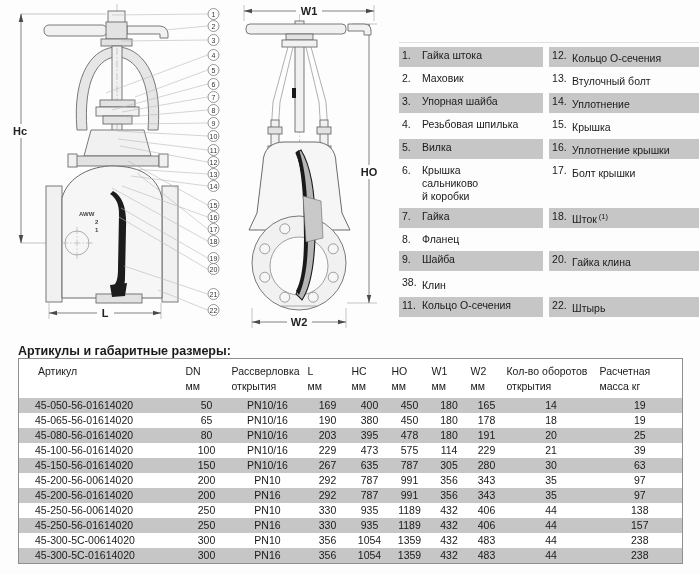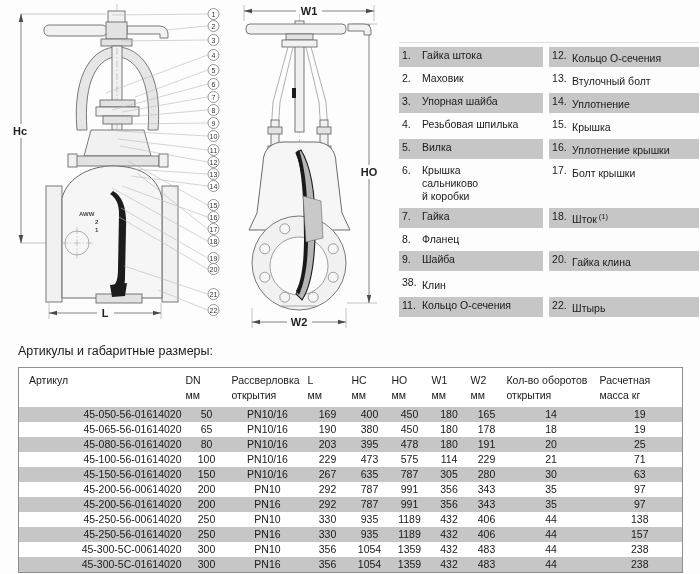--- a/index.html
+++ b/index.html
@@ -42,29 +42,29 @@
   .pl-cell{display:flex;padding:2px 3px;align-items:flex-start;}
   .pl-left{width:141px;}
   .pl-right{width:147px;}
   .pl-row.shaded .pl-cell{background:#c6c6c6;}
   .pl-num{width:20px;flex:none;line-height:13px;}
   .pl-label{white-space:pre-line;line-height:13px;}
   .pl-sup{font-size:7.5px;vertical-align:4px;margin-left:2px;}
 
   
   .table-section{position:absolute;left:18px;top:344px;width:664px;}
-  .table-title{font-weight:normal;font-size:12.5px;margin-bottom:9px;}
+  .table-title{font-weight:bold;font-size:12.5px;}
   table.articles{width:664px;border-collapse:collapse;border:1px solid #8f8f8f;
     font-size:10.5px;background:#fff;table-layout:fixed;}
   table.articles th{font-weight:normal;vertical-align:top;white-space:pre-line;
     text-align:left;padding:5px 2px 4px;line-height:15px;}
-  table.articles th.first{text-align:left;padding-left:10px;}
+  table.articles th.first{text-align:left;padding-left:19px;}
   table.articles td{text-align:center;padding:1px 2px;line-height:13px;
     overflow:hidden;white-space:nowrap;}
-  table.articles td.first{text-align:right;padding-left:10px;}
+  table.articles td.first{text-align:left;padding-left:16px;}
   table.articles tr.shaded td{background:#c6c6c6;}
 </style>
 </head>
 <body>
 
 <div class="page">
 
   <div class="drawing">
     <svg id="drawing-svg" width="395" height="345" viewBox="0 0 395 345">
 
@@ -453,21 +453,21 @@
           <tr>
             <td class="first">45-100-56-01614020</td>
             <td>100</td>
             <td>PN10/16</td>
             <td>229</td>
             <td>473</td>
             <td>575</td>
             <td>114</td>
             <td>229</td>
             <td>21</td>
-            <td>71</td>
+            <td>39</td>
           </tr>
 
           <tr class="shaded">
             <td class="first">45-150-56-01614020</td>
             <td>150</td>
             <td>PN10/16</td>
             <td>267</td>
             <td>635</td>
             <td>787</td>
             <td>305</td>

